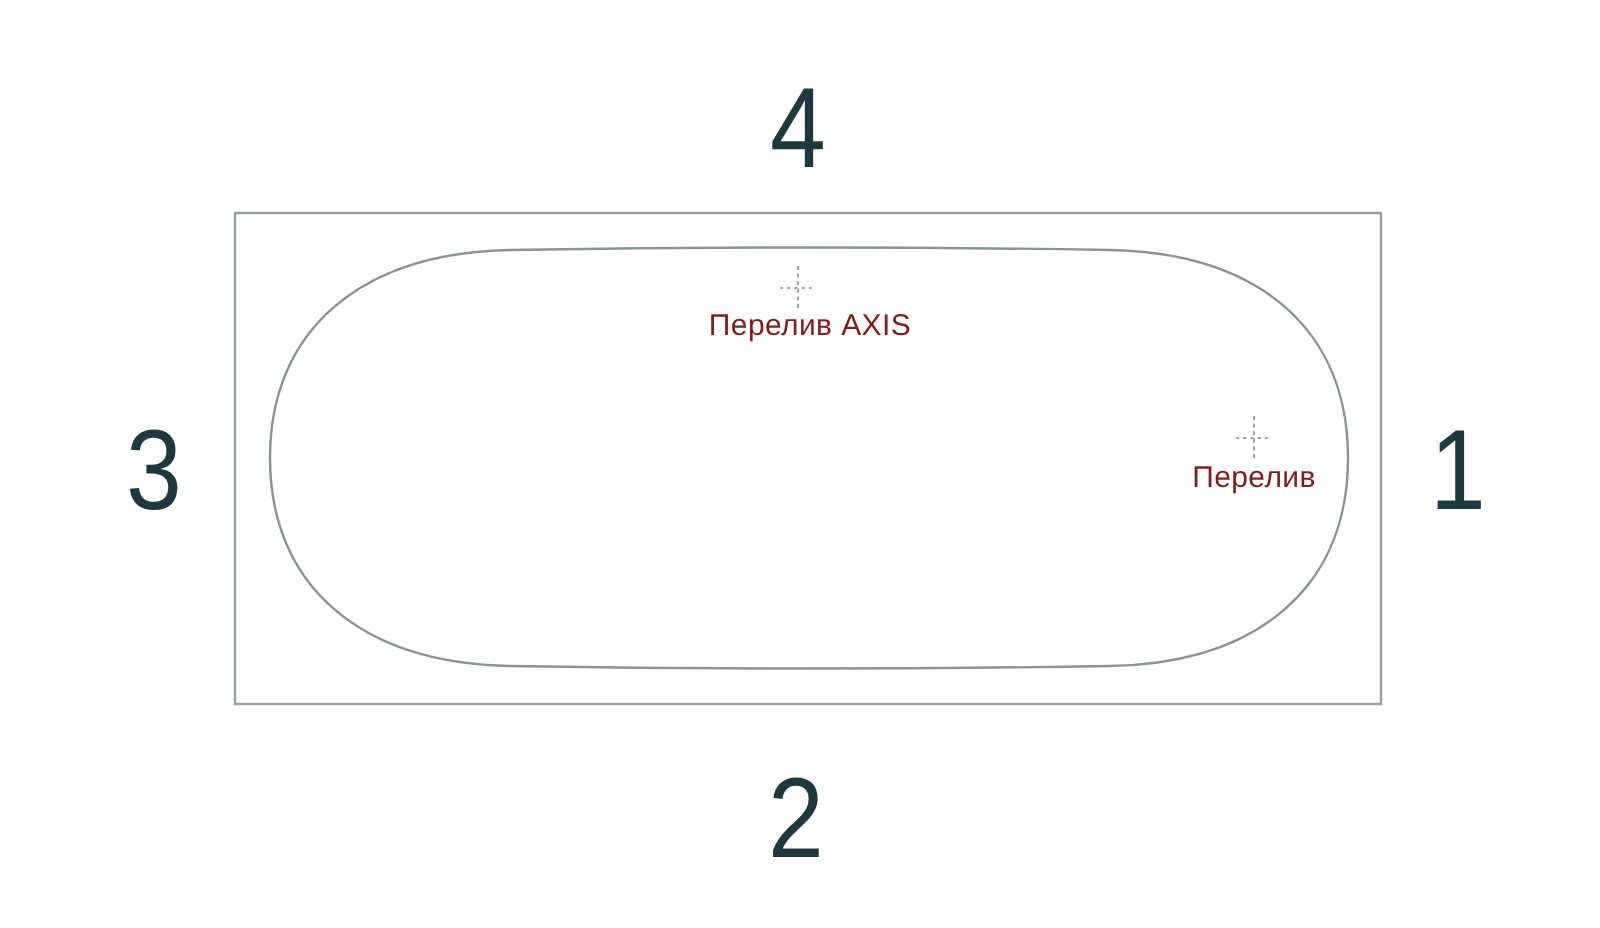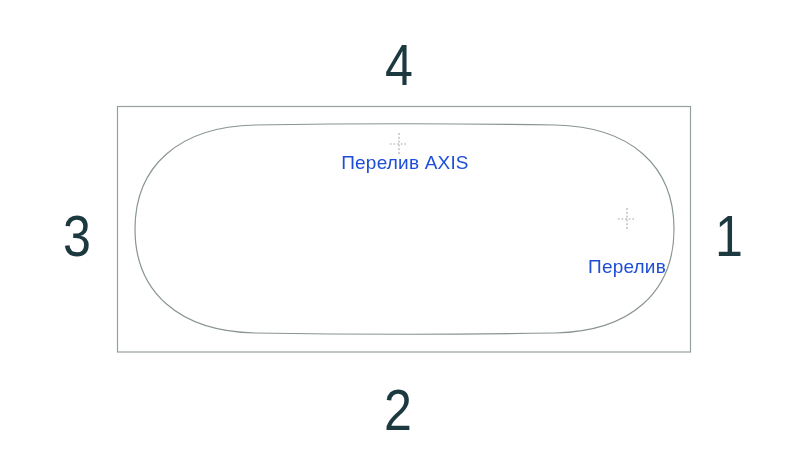--- a/index.html
+++ b/index.html
@@ -33,29 +33,29 @@
     user-select: none;
   }
   .num-top    { left: 399px; top: 65px;  }
   .num-bottom { left: 398px; top: 410px; }
   .num-left   { left: 77px;  top: 236px; }
   .num-right  { left: 729px; top: 236px; }
 
   .marker-label {
     position: absolute;
     transform: translate(-50%, -50%);
-    font-size: 19px;
+    font-size: 15px;
     font-weight: 400;
-    color: #1d4ed8;
+    color: #7f1d1d;
     letter-spacing: 0.2px;
     white-space: nowrap;
     user-select: none;
   }
   .label-overflow-axis { left: 405px; top: 163px; }
-  .label-overflow      { left: 627px; top: 239px; margin-top: 28px; }
+  .label-overflow      { left: 627px; top: 239px; }
 </style>
 </head>
 <body>
 
 <div class="canvas">
 
   <svg class="drawing-svg" viewBox="0 0 800 464">
 
     <rect x="117.5" y="106.5" width="573" height="245.5" fill="none" stroke="#97a0a0" stroke-width="1.2"></rect>
 

